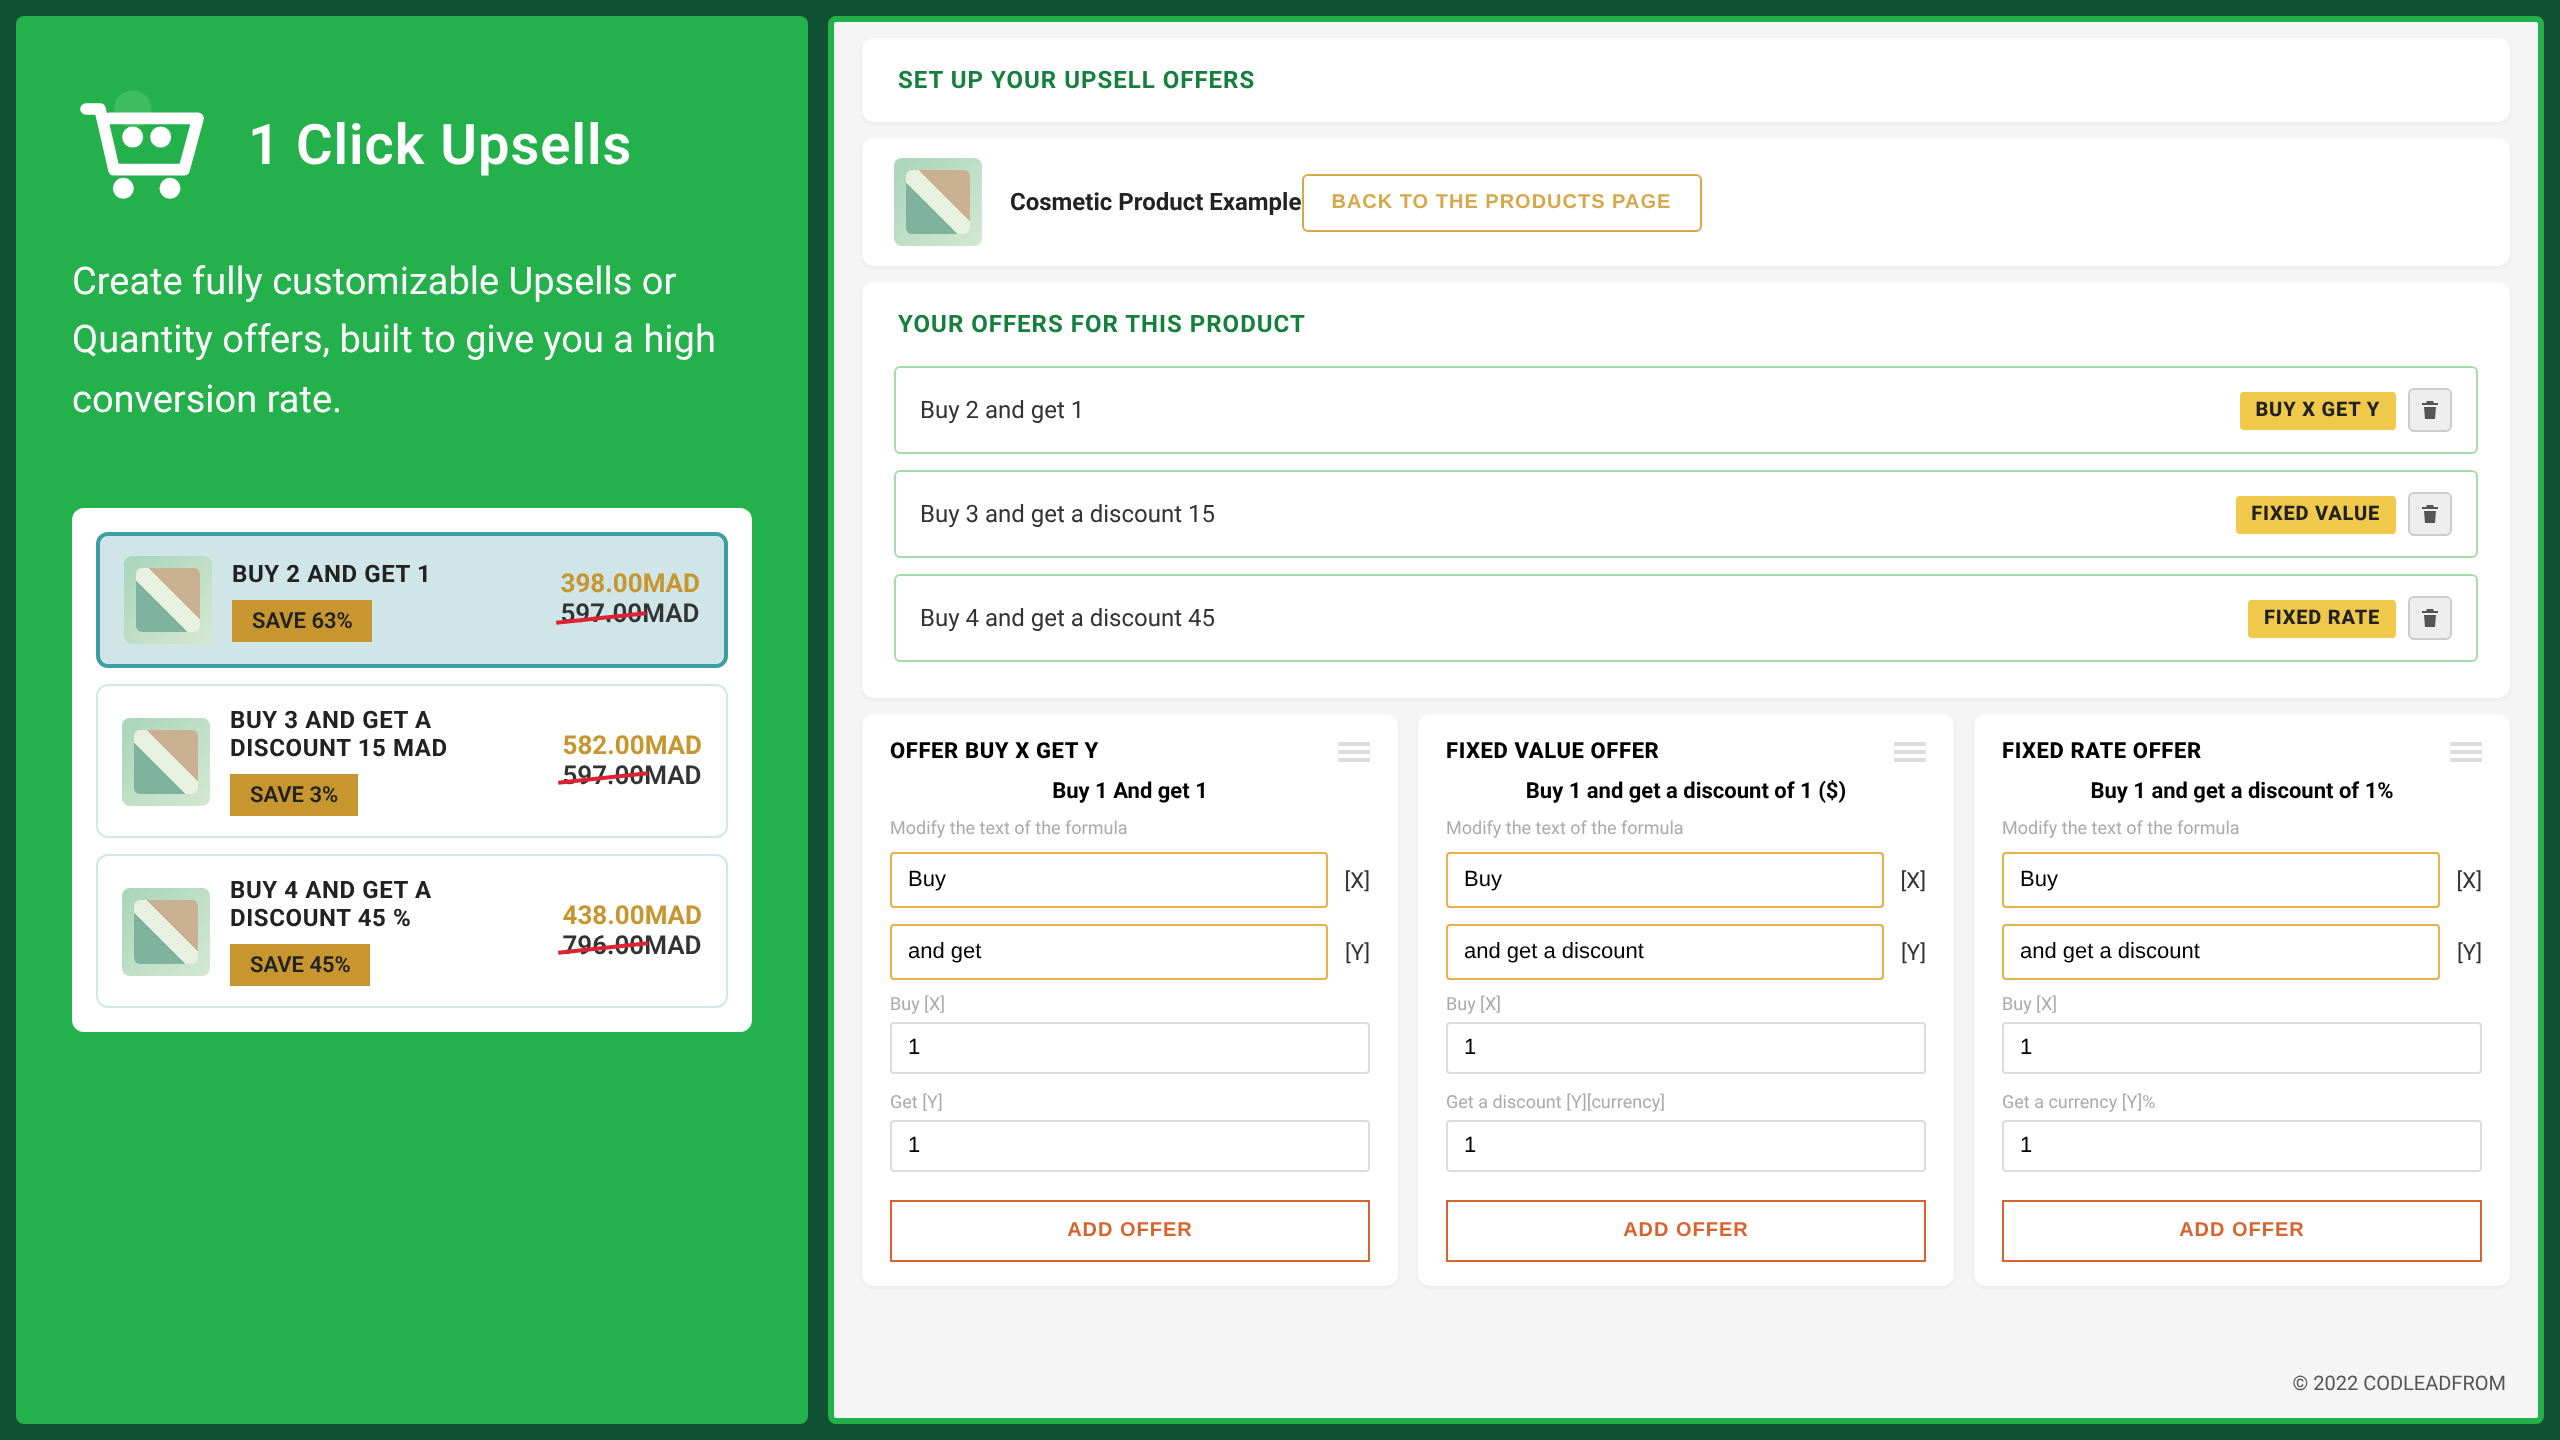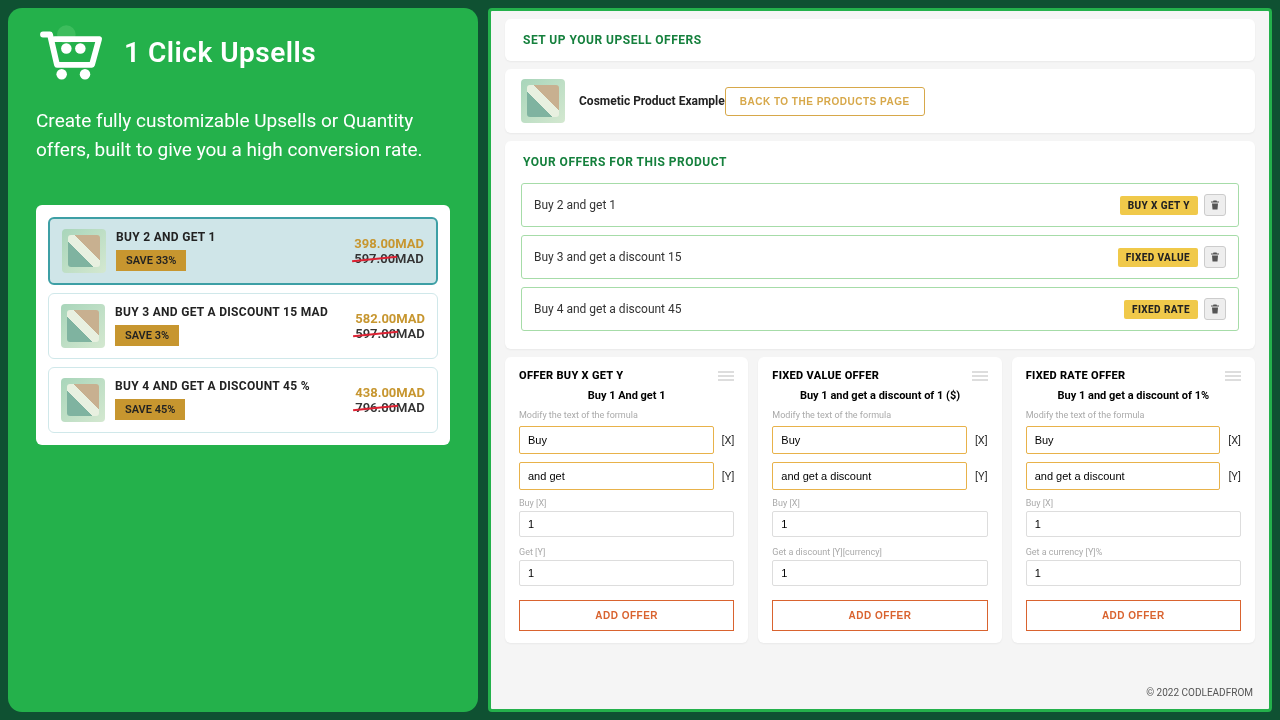--- a/index.html
+++ b/index.html
@@ -1,18 +1,18 @@
 <!DOCTYPE html>
 <html><head>
 <meta charset="utf-8">
 <style>
   * { box-sizing: border-box; margin: 0; padding: 0; }
   body { font-family: -apple-system, BlinkMacSystemFont, "Segoe UI", Roboto, sans-serif; background: #0f5132; width: 1280px; height: 720px; overflow: hidden; }
   .wrap { display: flex; width: 1280px; height: 720px; padding: 8px; gap: 10px; }
-  .left-panel { width: 470px; background: #24b14b; border-radius: 14px; padding: 14px 28px 24px; color: #fff; }
+  .left-panel { width: 396px; background: #24b14b; border-radius: 4px; padding: 34px 28px 24px; color: #fff; }
   .logo-row { display: flex; align-items: center; gap: 18px; margin-bottom: 24px; }
   .cart-logo { width: 70px; height: 60px; position: relative; }
   .cart-logo svg { width: 100%; height: 100%; }
   .logo-text { font-size: 28px; font-weight: 600; letter-spacing: 0.5px; }
   .tagline { font-size: 19px; line-height: 1.55; font-weight: 400; margin-bottom: 40px; }
   .offers-preview { background: #fff; border-radius: 6px; padding: 12px; }
   .offer-card { display: flex; align-items: center; padding: 10px 12px; border: 1px solid #d0e8ea; border-radius: 6px; margin-bottom: 8px; gap: 10px; }
   .offer-card:last-child { margin-bottom: 0; }
   .offer-card.selected { background: #cfe5e8; border: 2px solid #3d9fa5; }
   .thumb { width: 44px; height: 44px; background: linear-gradient(135deg,#a8d5ba,#d4e8d0); border-radius: 4px; flex-shrink: 0; position: relative; }
@@ -81,21 +81,21 @@
           </svg>
       </div>
       <div class="logo-text">1 Click Upsells</div>
     </div>
     <p class="tagline">Create fully customizable Upsells or Quantity offers,  built to give you a high conversion rate.</p>
     <div class="offers-preview" id="preview-list">
         <div class="offer-card selected">
     <div class="thumb"></div>
     <div class="offer-mid">
       <div class="offer-title">BUY 2 AND GET 1</div>
-      <span class="save-badge">SAVE 33%</span>
+      <span class="save-badge">SAVE 63%</span>
     </div>
     <div class="offer-prices">
       <div class="price-new">398.00MAD</div>
       <div class="price-old"><span class="strike">597.00</span>MAD</div>
     </div>
         </div>
         <div class="offer-card">
     <div class="thumb"></div>
     <div class="offer-mid">
       <div class="offer-title">BUY 3 AND GET A DISCOUNT 15 MAD</div>

